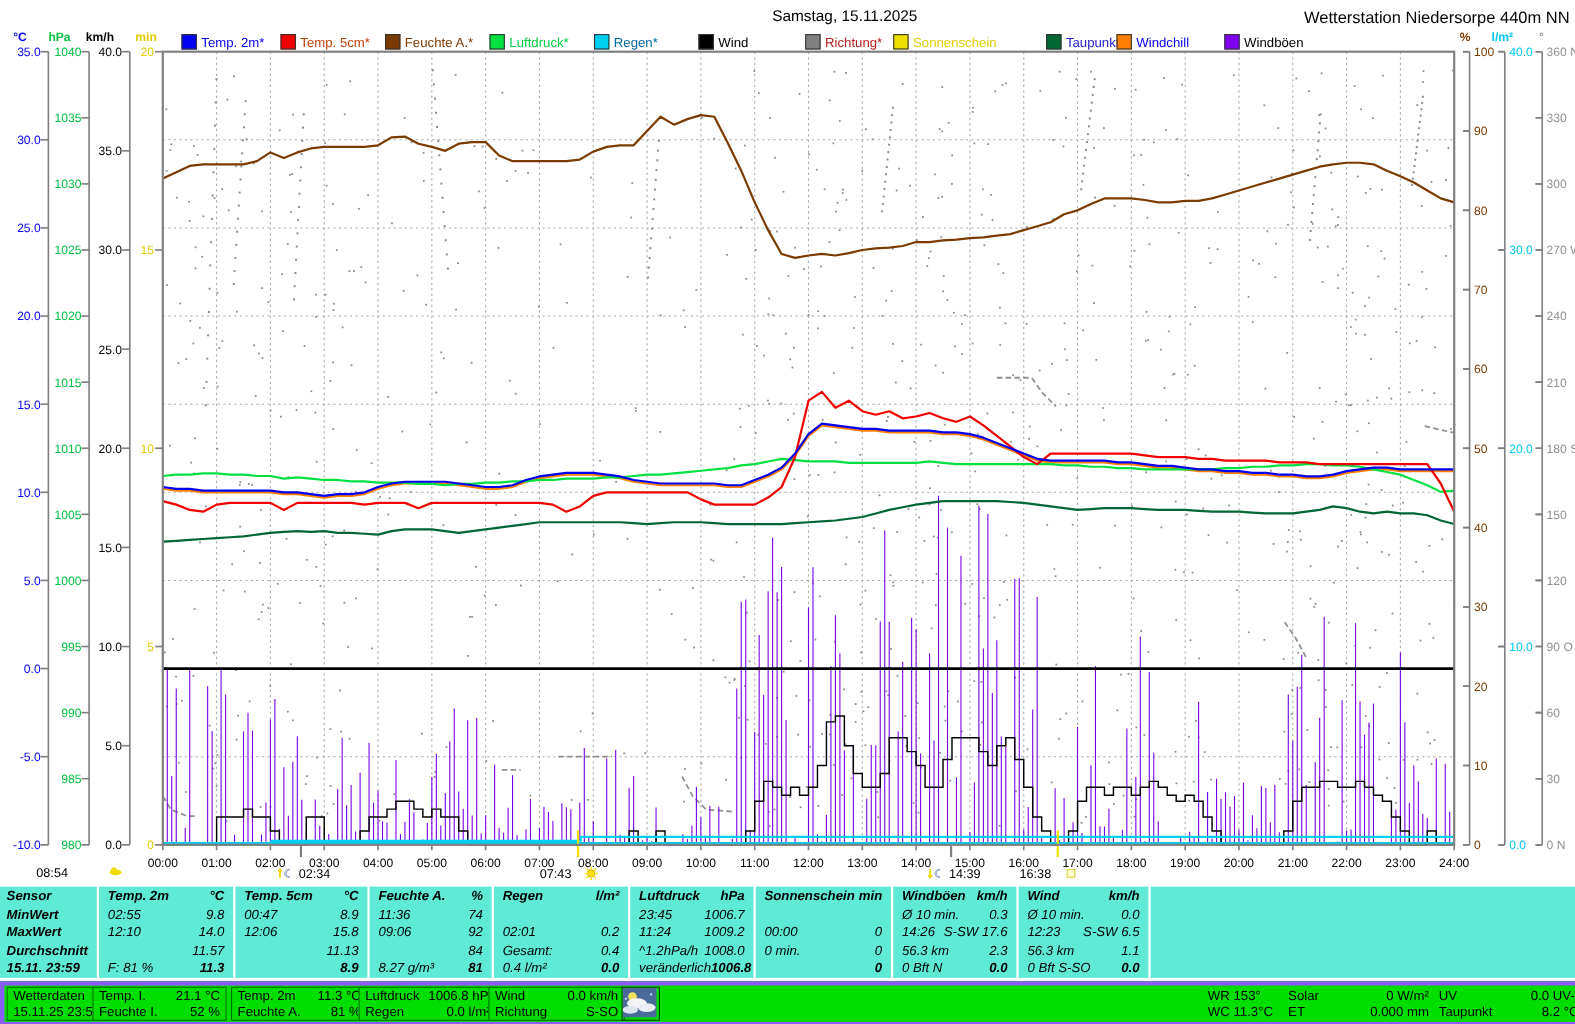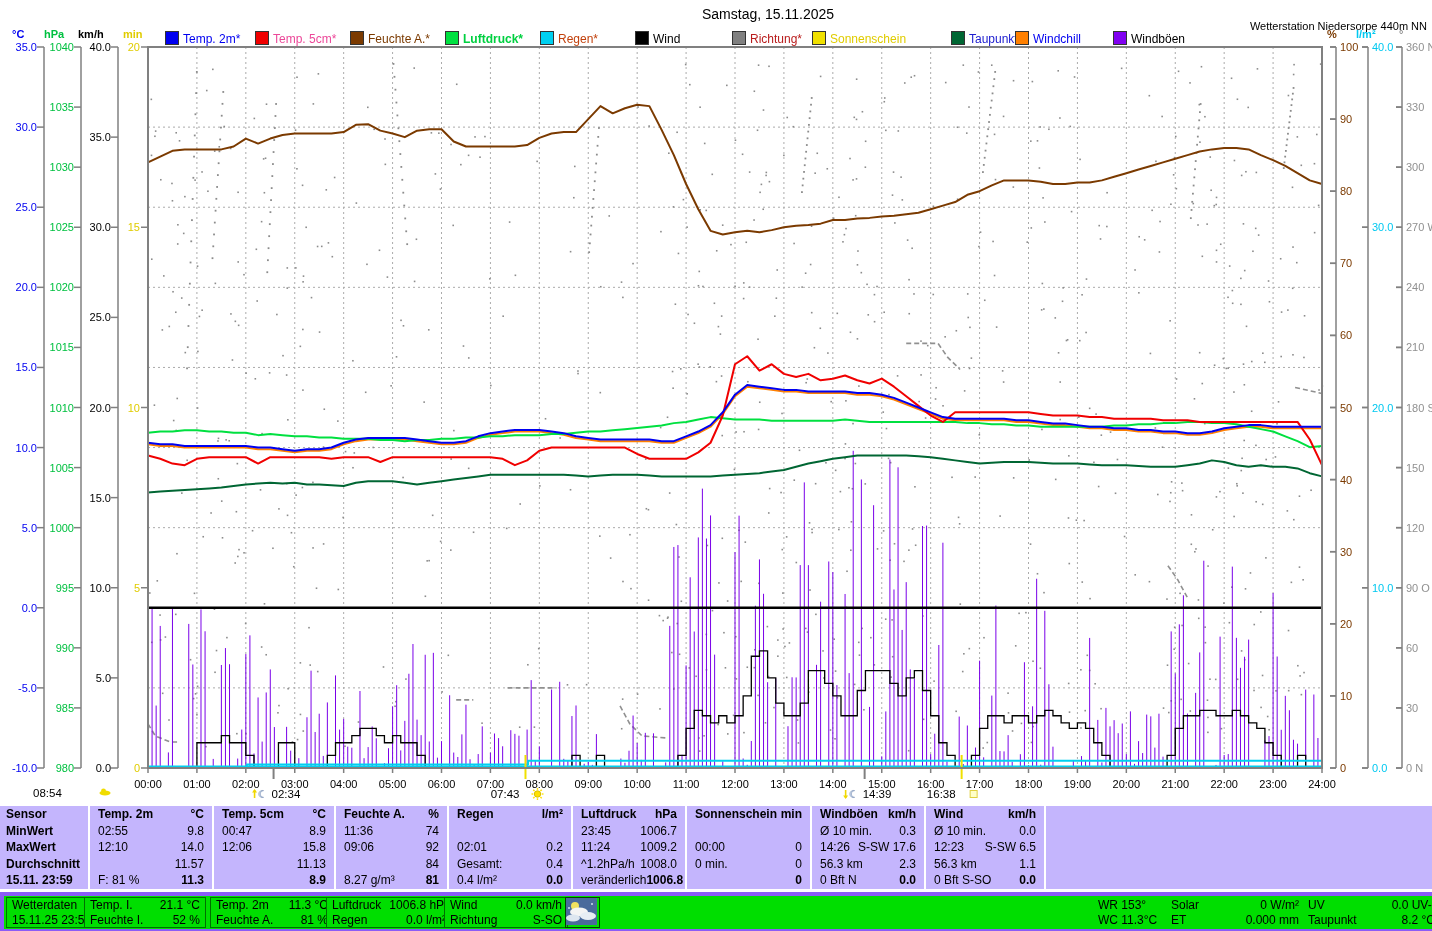--- a/index.html
+++ b/index.html
@@ -1,27 +1,27 @@
 <!DOCTYPE html>
 <html><head>
 <meta charset="utf-8">
 <style>
   html,body{margin:0;padding:0;background:#fff;}
   .screen{position:relative;width:1432px;height:931px;background:#fff;overflow:hidden;
           font-family:"Liberation Sans",sans-serif;color:#000;}
   .title{position:absolute;top:6px;left:16px;width:100%;text-align:center;font-size:14px;padding-left:36px;}
-  .station{position:absolute;top:20px;right:5px;font-size:11px;text-align:right;}
+  .station{position:absolute;top:8px;right:5px;font-size:15px;text-align:right;}
   #chart-svg{position:absolute;top:0;left:0;}
   .legend-item{position:absolute;top:31px;font-size:12px;white-space:nowrap;}
   .legend-item .sw{display:inline-block;width:12px;height:12px;vertical-align:-2px;margin-right:4px;border:1px solid #333;}
   .unit-label{position:absolute;top:28px;font-size:11px;font-weight:bold;white-space:nowrap;}
   
   .stats{position:absolute;top:806px;left:0;width:1432px;height:83px;background:#fff;
          display:grid;grid-template-columns:88px 122px 120px 111px 122px 112px 123px 112px 118px 1fr;column-gap:2px;}
-  .stats .col{background:#c4b5fd;font-size:12px;display:flex;flex-direction:column;}
+  .stats .col{background:#5eead4;font-size:12px;display:flex;flex-direction:column;font-style:italic;}
   .stats .cell{height:16.6px;line-height:16.6px;display:flex;justify-content:space-between;padding:0 8px;white-space:nowrap;}
   .stats .lab{justify-content:flex-start;padding-left:6px;font-weight:bold;}
   .stats .hdr{font-weight:bold;}
   .stats .cur .val{font-weight:bold;}
   
   .statusbar{position:absolute;top:892px;left:0;width:1430px;height:33px;background:#00DE00;
              border:4px solid #8b5cf6;font-size:12px;}
   .sb-cell{position:absolute;top:1px;height:29px;border:1px solid #007000;padding:0 5px;background:#00DE00;}
   .sb-cell .r{display:flex;justify-content:space-between;line-height:15px;gap:8px;white-space:nowrap;}
   .sb-free{position:absolute;top:2px;height:29px;padding:0 4px;}
@@ -29,24 +29,24 @@
   .sb-icon{position:absolute;top:1px;left:561px;width:33px;height:29px;border:1px solid #004000;}
 </style>
 </head>
 <body>
 
 <div class="screen">
   <div class="title">Samstag, 15.11.2025</div>
   <div class="station">Wetterstation Niedersorpe 440m NN</div>
   <div id="legend-layer">
       <div class="legend-item" style="left: 165px;"><span class="sw" style="background: rgb(0, 0, 240);"></span><span style="color: rgb(0, 0, 240);">Temp. 2m*</span></div>
-      <div class="legend-item" style="left: 255px;"><span class="sw" style="background: rgb(240, 0, 0);"></span><span style="color: #ec4899;">Temp. 5cm*</span></div>
+      <div class="legend-item" style="left: 255px;"><span class="sw" style="background: rgb(240, 0, 0);"></span><span style="color: #c2410c;">Temp. 5cm*</span></div>
       <div class="legend-item" style="left: 350px;"><span class="sw" style="background: rgb(123, 58, 0);"></span><span style="color: rgb(123, 58, 0);">Feuchte A.*</span></div>
-      <div class="legend-item" style="left: 445px; font-weight: bold;"><span class="sw" style="background: rgb(0, 224, 64);"></span><span style="color: rgb(0, 208, 64);">Luftdruck*</span></div>
-      <div class="legend-item" style="left: 540px;"><span class="sw" style="background: rgb(0, 208, 240);"></span><span style="color: #c2410c;">Regen*</span></div>
+      <div class="legend-item" style="left: 445px;"><span class="sw" style="background: rgb(0, 224, 64);"></span><span style="color: rgb(0, 208, 64);">Luftdruck*</span></div>
+      <div class="legend-item" style="left: 540px;"><span class="sw" style="background: rgb(0, 208, 240);"></span><span style="color: #0369a1;">Regen*</span></div>
       <div class="legend-item" style="left: 635px;"><span class="sw" style="background: rgb(0, 0, 0);"></span><span style="color: rgb(0, 0, 0);">Wind</span></div>
       <div class="legend-item" style="left: 732px;"><span class="sw" style="background: rgb(128, 128, 128);"></span><span style="color: #b91c1c;">Richtung*</span></div>
       <div class="legend-item" style="left: 812px;"><span class="sw" style="background: rgb(240, 224, 0);"></span><span style="color: rgb(224, 204, 0);">Sonnenschein</span></div>
       <div class="legend-item" style="left: 922px; margin-left: 29px;"><span class="sw" style="background: rgb(0, 102, 51);"></span><span style="color: rgb(32, 32, 208);">Taupunkt*</span></div>
       <div class="legend-item" style="left: 1015px;"><span class="sw" style="background: rgb(255, 128, 0);"></span><span style="color: rgb(0, 0, 240);">Windchill</span></div>
       <div class="legend-item" style="left: 1113px;"><span class="sw" style="background: rgb(128, 0, 240);"></span><span style="color: rgb(0, 0, 0);">Windböen</span></div>
       <span class="unit-label" style="left: 12px; color: rgb(0, 0, 240);">°C</span>
       <span class="unit-label" style="left: 44px; color: rgb(0, 192, 64);">hPa</span>
       <span class="unit-label" style="left: 78px; color: rgb(0, 0, 0);">km/h</span>
       <span class="unit-label" style="left: 123px; color: rgb(224, 204, 0);">min</span>

